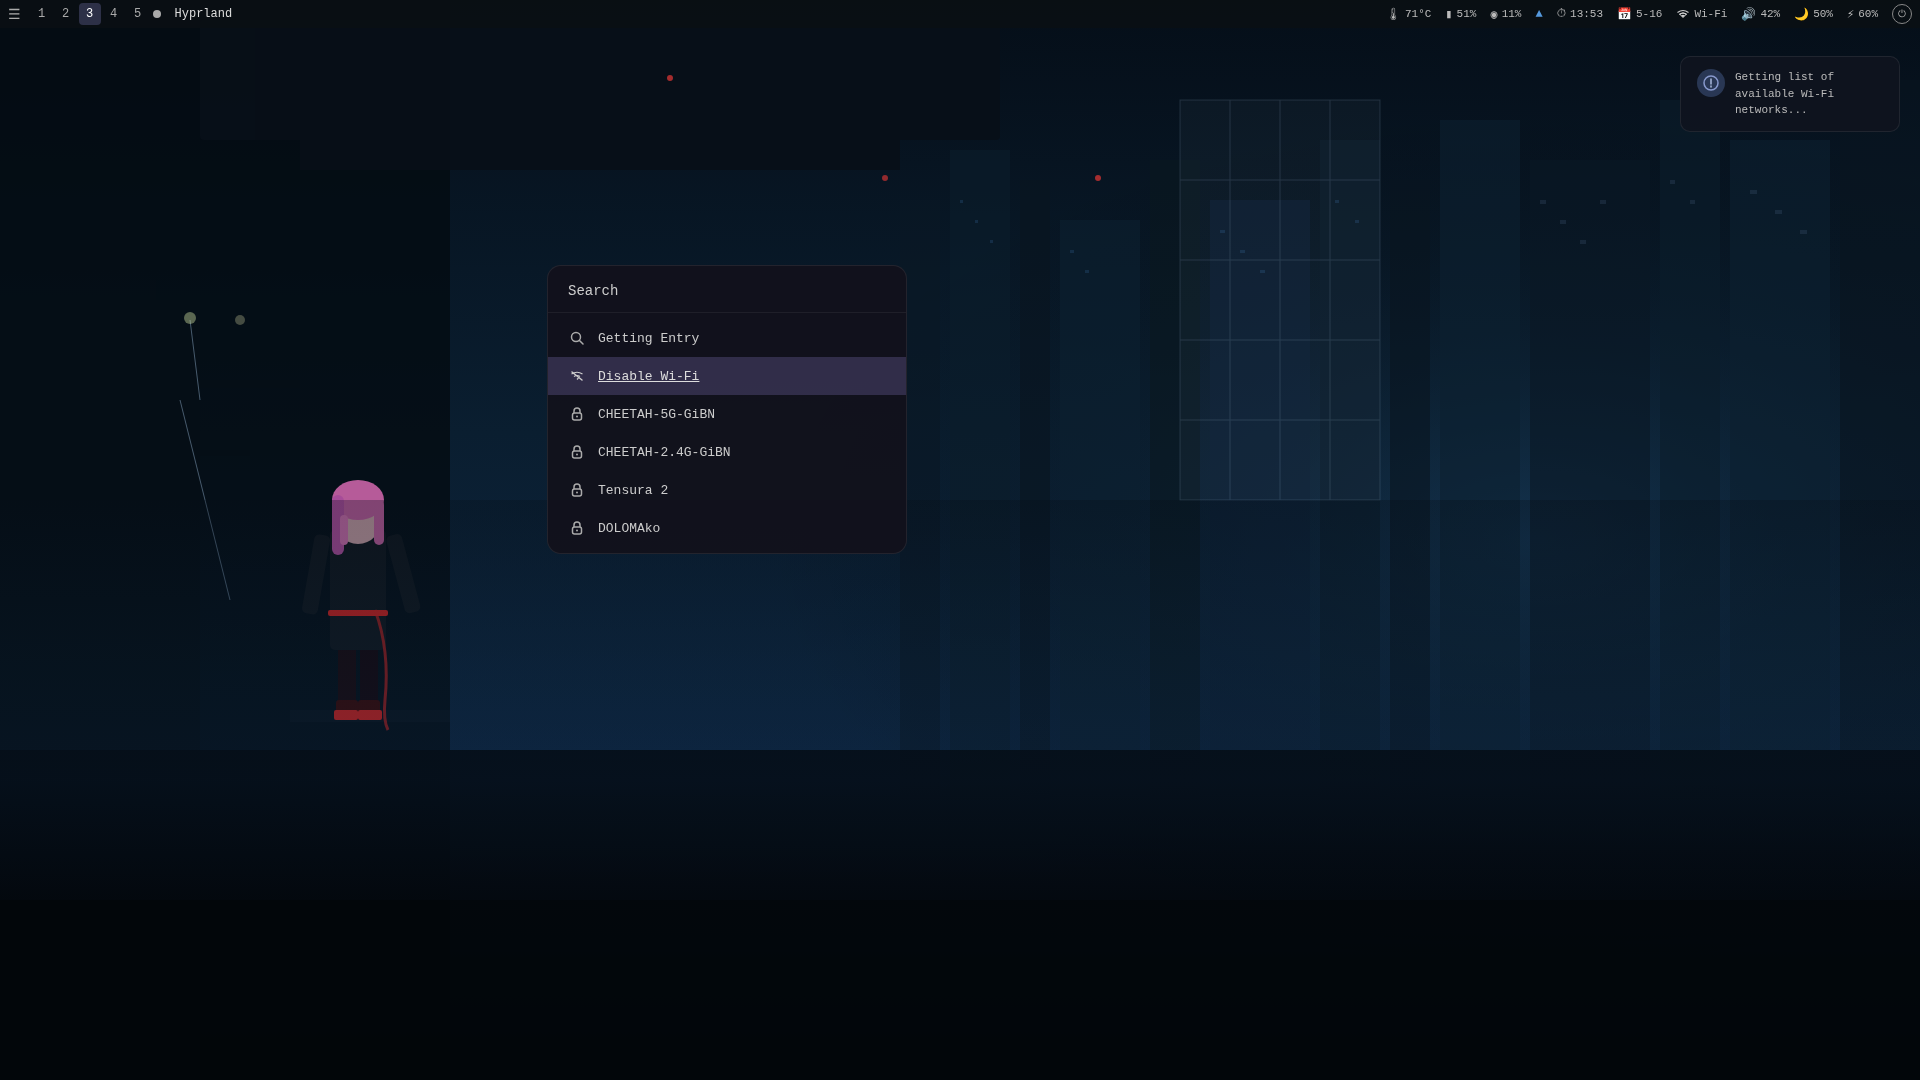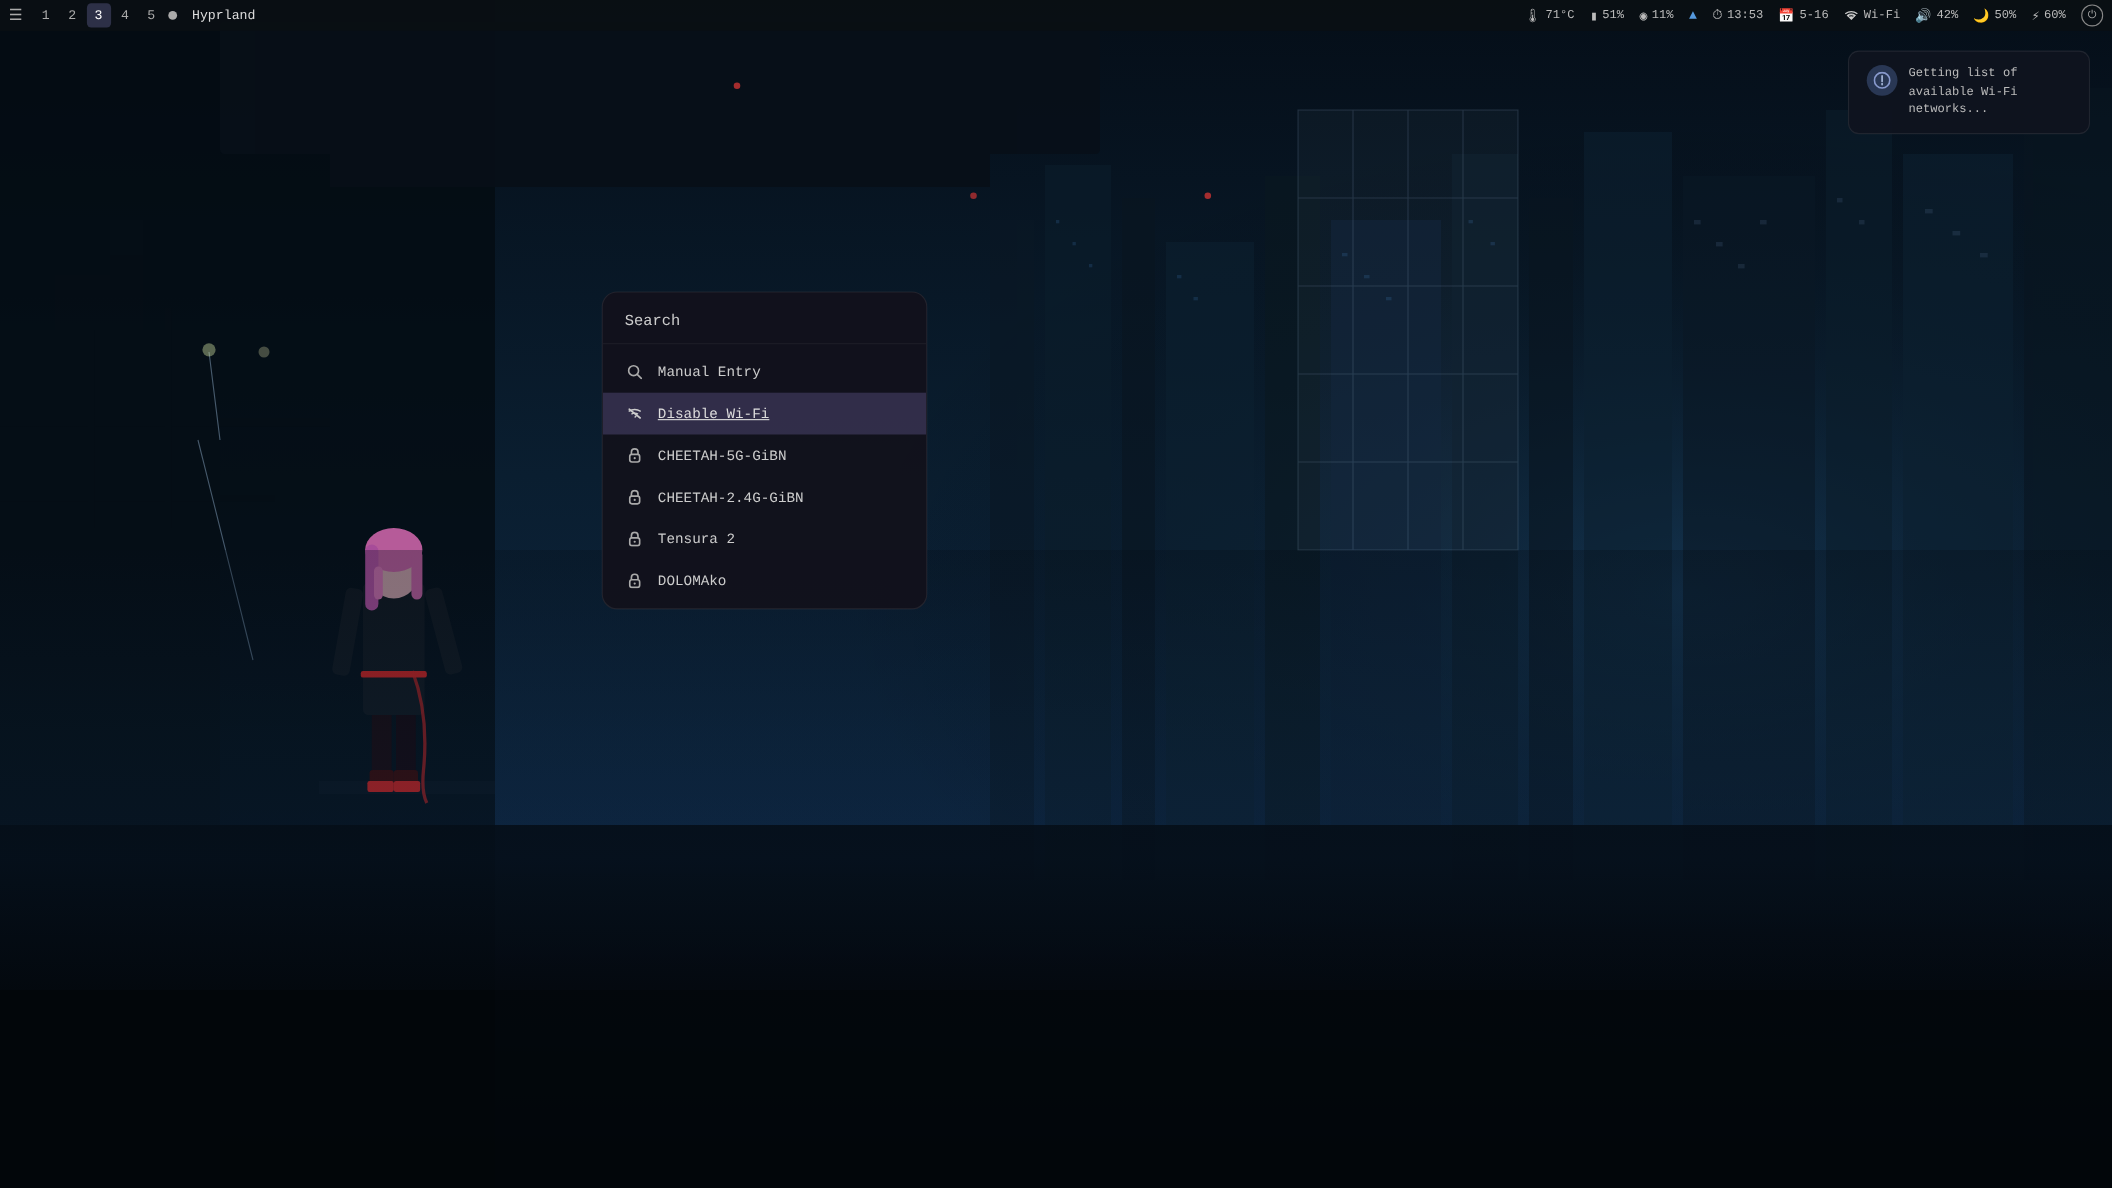--- a/index.html
+++ b/index.html
@@ -137,21 +137,21 @@
       align-items: center;
       justify-content: center;
       font-size: 10px;
       color: #aaa;
       cursor: pointer;
     }
 
     
     #notification {
       position: absolute;
-      top: 46px;
+      top: 56px;
       right: 20px;
       background: rgba(15, 20, 30, 0.92);
       border-radius: 10px;
       padding: 12px 16px;
       display: flex;
       align-items: flex-start;
       gap: 10px;
       z-index: 200;
       max-width: 220px;
       border: 1px solid rgba(255,255,255,0.08);
@@ -174,21 +174,21 @@
       font-size: 11px;
       color: #bbb;
       line-height: 1.5;
     }
 
     
     #wifi-menu {
       position: absolute;
       top: 265px;
       left: 547px;
-      width: 296px;
+      width: 360px;
       background: rgba(18, 18, 28, 0.97);
       border-radius: 14px;
       padding: 0;
       z-index: 300;
       border: 1px solid rgba(255,255,255,0.08);
       overflow: hidden;
     }
 
     .wifi-search-container {
       padding: 16px 20px 12px;
@@ -473,21 +473,21 @@
   </div>
   <div class="wifi-list">
 
     <div class="wifi-item">
       <div class="wifi-item-icon">
         <svg width="14" height="14" viewBox="0 0 14 14" fill="none">
           <circle cx="6" cy="6" r="4.5" stroke="#aaa" stroke-width="1.5"></circle>
           <line x1="9.5" y1="9.5" x2="13" y2="13" stroke="#aaa" stroke-width="1.5" stroke-linecap="round"></line>
         </svg>
       </div>
-      <span class="wifi-item-label">Manual Entry</span>
+      <span class="wifi-item-label">Getting Entry</span>
     </div>
 
     <div class="wifi-item selected">
       <div class="wifi-item-icon">
         <svg width="14" height="12" viewBox="0 0 14 12" fill="none">
           <path d="M2 2 L12 10" stroke="#ccc" stroke-width="1.5" stroke-linecap="round"></path>
           <path d="M7 9.5 L8.5 7.8" stroke="#ccc" stroke-width="1.2"></path>
           <path d="M4 6.5 Q7 4.5 10 6.5" stroke="#ccc" stroke-width="1.2" fill="none"></path>
           <path d="M1.5 4 Q7 0.5 12.5 4" stroke="#ccc" stroke-width="1.2" fill="none"></path>
         </svg>

